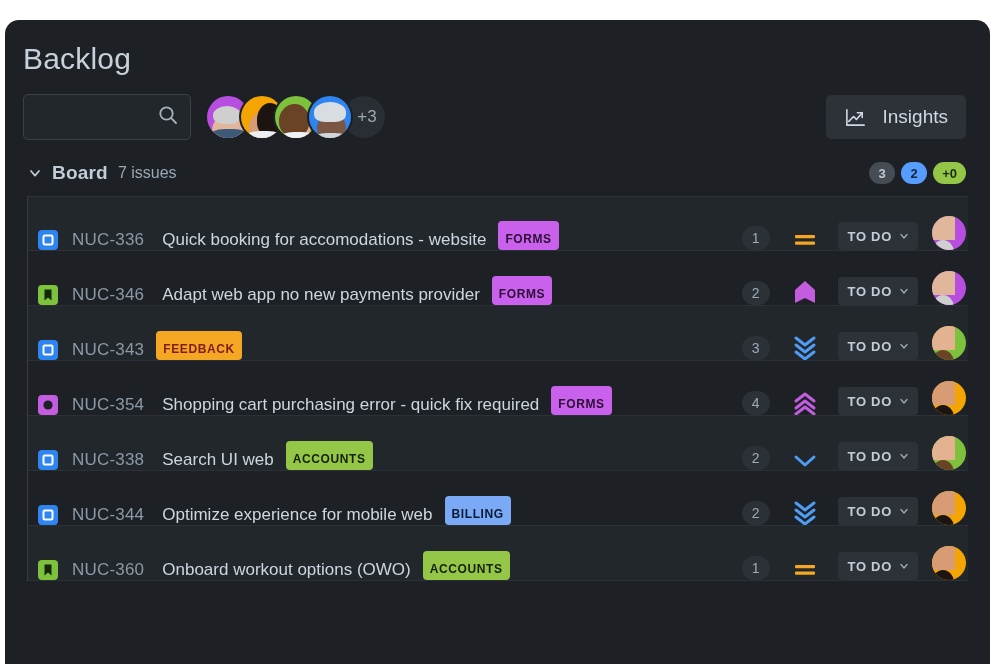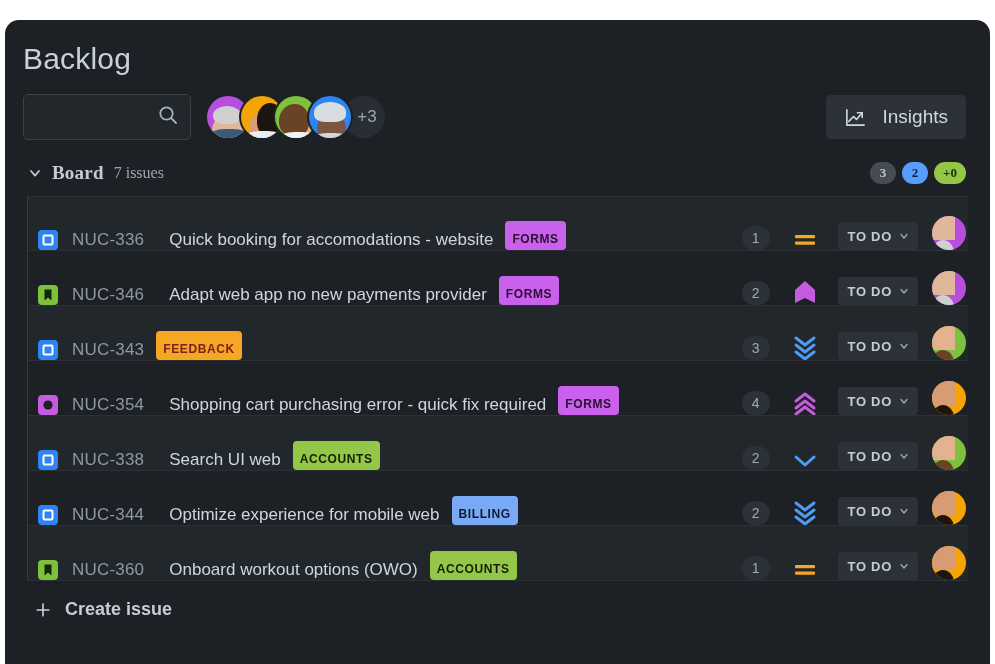--- a/index.html
+++ b/index.html
@@ -97,21 +97,20 @@
     color: #cfd8e2;
     font-size: 19px;
     font-family: "Liberation Sans", sans-serif;
     cursor: pointer;
   }
   
   .board-head {
     display: flex;
     align-items: center;
     padding: 22px 24px 0 22px;
-    font-family: Liberation Serif, serif;
   }
   .chev-toggle {
     margin-right: 9px;
     display: flex; align-items: center;
     cursor: pointer;
   }
   .board-title {
     color: #c2ccd6;
     font-size: 19px;
     font-weight: bold;
@@ -162,21 +161,21 @@
   .issue-key {
     color: #8c99a6;
     font-size: 17px;
     margin-left: 14px;
     letter-spacing: .2px;
     flex: 0 0 auto;
   }
   .issue-summary {
     color: #cdd6e0;
     font-size: 17px;
-    margin-left: 25px;
+    margin-left: 18px;
     white-space: nowrap;
     flex: 0 0 auto;
   }
   .label-chip {
     margin-left: 12px;
     padding: 11px 7px 4px;
     border-radius: 4px;
     font-size: 12px;
     font-weight: bold;
     letter-spacing: .6px;
@@ -523,23 +522,14 @@
             </svg>
           </span>
         </button>
         <span class="row-avatar" style="background:#f5a503">
           <div class="head" style="left:6px;top:13px;width:23px;height:24px;background:#d79c74"></div>
           <div class="head" style="left:11px;top:5px;width:22px;height:26px;background:#1c1410;border-radius:50% 50% 45% 45%"></div>
         </span>
       </div>
     </div>
 
-  <button class="create-issue">
-    <span style="display:flex">
-      <svg width="20" height="20" viewBox="0 0 24 24" fill="none" stroke="#c5ced8" stroke-width="2" stroke-linecap="round">
-        <line x1="12" y1="5" x2="12" y2="19"></line>
-        <line x1="5" y1="12" x2="19" y2="12"></line>
-      </svg>
-    </span>
-    <span>Create issue</span>
-  </button>
 
 </div>
 
 </body></html>

